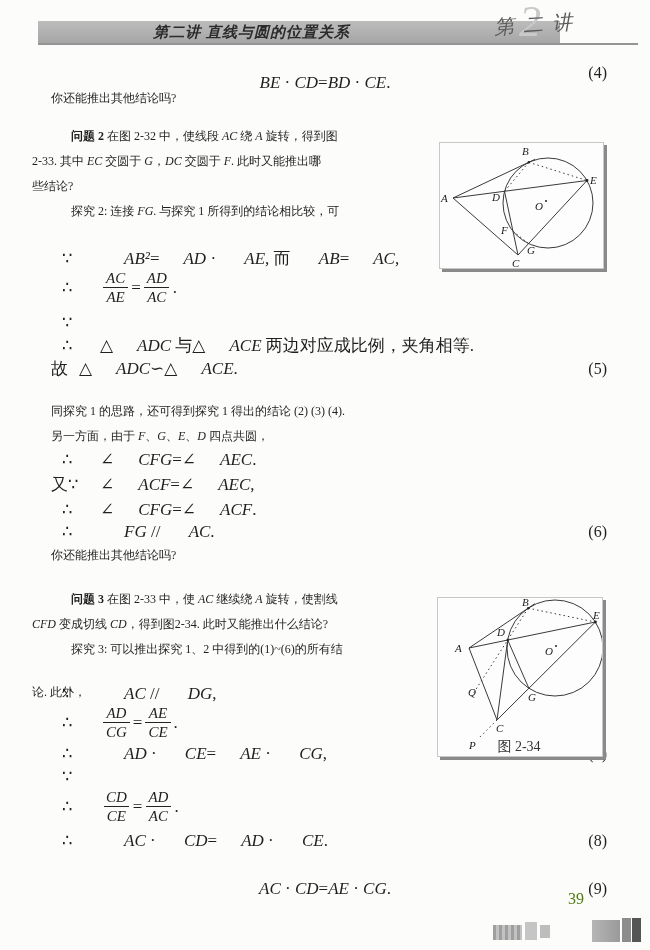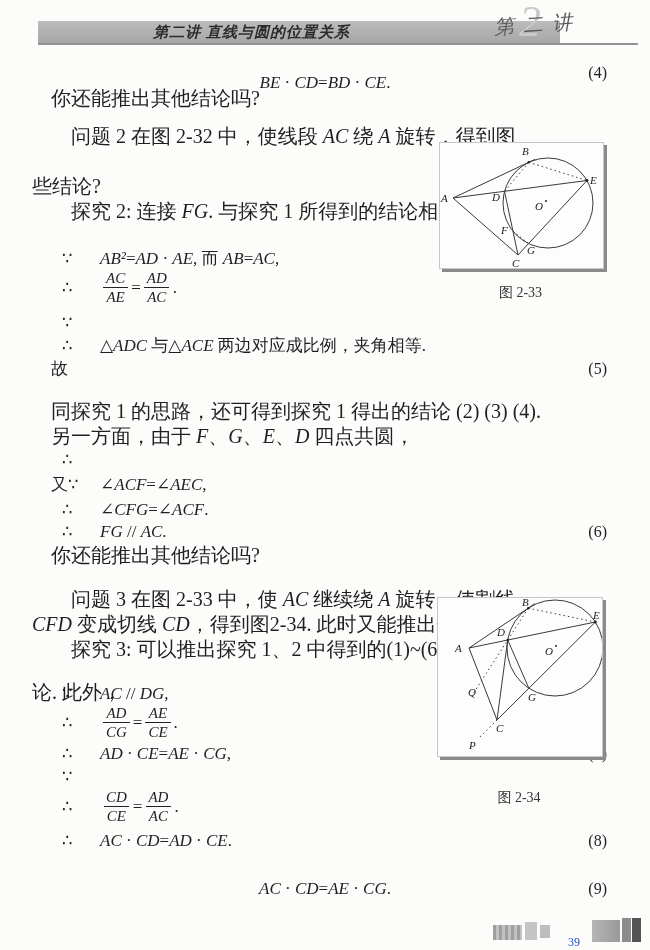--- a/index.html
+++ b/index.html
@@ -9,58 +9,59 @@
   .hdr-bar{position:absolute;left:38px;top:21px;width:522px;height:22px;
            background:linear-gradient(180deg,#bcbcbc 0%,#b0b0b0 55%,#a6a6a6 100%);}
   .hdr-title{position:absolute;left:0;top:2px;width:100%;text-align:center;padding-right:95px;box-sizing:border-box;
              font-size:15px;font-weight:bold;font-style:italic;color:#2b2b2b;letter-spacing:1px;white-space:nowrap;}
   .hdr-rule{position:absolute;left:38px;top:43px;width:600px;height:2px;background:#949494;}
   .hdr-num{position:absolute;left:519px;top:-4px;font-size:44px;font-style:italic;color:#c9c9c9;
            font-family:"Liberation Serif",serif;z-index:0;}
   .hdr-corner{position:absolute;left:494px;top:11px;z-index:1;font-size:20px;color:#5a5a5a;
               letter-spacing:9px;font-style:italic;transform:rotate(-4deg);white-space:nowrap;}
   
-  .line{position:absolute;font-size:20px;line-height:24px;white-space:nowrap;}
+  .line{position:absolute;font-size:12px;line-height:24px;white-space:nowrap;}
   .line i{font-style:italic;}
-  .b{font-weight:normal;}
+  .b{font-weight:bold;}
   .row{position:absolute;font-size:17px;line-height:24px;white-space:nowrap;display:flex;align-items:center;}
   .mk{display:inline-block;flex:0 0 auto;}
-  .fx i{font-style:italic;}
+  .fx i{font-style:italic;margin-left:24px;}
   .ceq{position:absolute;left:0;width:650px;text-align:center;font-size:17px;line-height:24px;}
   .tag{position:absolute;right:43px;font-size:16px;line-height:24px;}
   .frac{display:inline-flex;flex-direction:column;align-items:center;margin:0 3px;vertical-align:middle;}
   .frac .fn,.frac .fd{display:block;font-size:15px;line-height:18px;padding:0 3px;text-align:center;}
   .frac .fn i,.frac .fd i{font-style:italic;}
   .frac .fd{border-top:1.3px solid #222;}
   
   .figbox{position:absolute;background:#fdfdfd;border:1px solid #c7c7c7;box-shadow:3px 3px 0 #8a8a8a;}
   .figcap{position:absolute;text-align:center;font-size:14px;color:#333;}
   svg text{font-family:"Liberation Serif","DejaVu Serif",serif;font-style:italic;font-size:11px;fill:#222;}
   
   .foot-block{position:absolute;}
-  .pageno{position:absolute;left:568px;top:935px;font-size:12px;color:#1d4ed8;}
+  .pageno{position:absolute;left:568px;top:890px;font-size:16px;color:#4d7c0f;}
 </style>
 </head>
 <body>
 
 <div class="page">
 
   <div class="hdr-bar">
     <div class="hdr-title">第二讲  直线与圆的位置关系</div>
   </div>
   <div class="hdr-num">2</div>
   <div class="hdr-corner">第二讲</div>
   <div class="hdr-rule"></div>
 
   <div class="ceq" style="top:71px"><i>BE</i> · <i>CD</i>=<i>BD</i> · <i>CE</i>.</div>
   <div class="tag" style="top:61px">(4)</div>
 
   <div class="line" style="left:51px;top:86px">你还能推出其他结论吗?</div>
 
   <div class="line" style="left:71px;top:124px"><span class="b">问题 2</span><span>  在图 2-32 中，使线段 <i>AC</i> 绕 <i>A</i> 旋转，得到图</span></div>
+  <div class="line" style="left:32px;top:149px">2-33. 其中 <i>EC</i> 交圆于 <i>G</i>，<i>DC</i> 交圆于 <i>F</i>. 此时又能推出哪</div>
   <div class="line" style="left:32px;top:174px">些结论?</div>
 
   <div class="line" style="left:71px;top:199px">探究 2: 连接 <i>FG</i>. 与探究 1 所得到的结论相比较，可</div>
 
   <div class="row" style="left:62px;top:247px">
     <span class="mk" style="width:38px">∵</span>
       <span class="fx"><i>AB²</i>=<i>AD</i> · <i>AE</i>, 而 <i>AB</i>=<i>AC</i>,</span>
   </div>
 
   <div class="row" style="left:62px;top:269px">
@@ -79,28 +80,30 @@
 
   <div class="row" style="left:62px;top:311px">
     <span class="mk" style="width:38px">∵</span>
   </div>
   <div class="row" style="left:62px;top:334px">
     <span class="mk" style="width:38px">∴</span>
       <span class="fx">△<i>ADC</i> 与△<i>ACE</i> 两边对应成比例，夹角相等.</span>
   </div>
   <div class="row" style="left:51px;top:357px">
     <span class="mk" style="width:28px">故</span>
+      <span class="fx">△<i>ADC</i>∽△<i>ACE</i>.</span>
   </div>
   <div class="tag" style="top:357px">(5)</div>
 
   <div class="line" style="left:51px;top:399px">同探究 1 的思路，还可得到探究 1 得出的结论 (2) (3) (4).</div>
   <div class="line" style="left:51px;top:424px">另一方面，由于 <i>F</i>、<i>G</i>、<i>E</i>、<i>D</i> 四点共圆，</div>
 
   <div class="row" style="left:62px;top:448px">
     <span class="mk" style="width:38px">∴</span>
+      <span class="fx">∠<i>CFG</i>=∠<i>AEC</i>.</span>
   </div>
   <div class="row" style="left:51px;top:473px">
     <span class="mk" style="width:49px">又∵</span>
       <span class="fx">∠<i>ACF</i>=∠<i>AEC</i>,</span>
   </div>
   <div class="row" style="left:62px;top:498px">
     <span class="mk" style="width:38px">∴</span>
       <span class="fx">∠<i>CFG</i>=∠<i>ACF</i>.</span>
   </div>
   <div class="row" style="left:62px;top:520px">
@@ -190,21 +193,20 @@
       <text x="1" y="59">A</text>
       <text x="82" y="12">B</text>
       <text x="52" y="58">D</text>
       <text x="150" y="41">E</text>
       <text x="95" y="67">O</text>
       <text x="61" y="91">F</text>
       <text x="87" y="111">G</text>
       <text x="72" y="124">C</text>
     </svg>
   </div>
-  <div class="figcap" style="left:439px;top:284px;width:163px">图 2-33</div>
 
   <div class="figbox" style="left:437px;top:597px;width:164px;height:158px">
     <svg width="164" height="158" viewBox="0 0 164 158">
       <g stroke="#3a3a3a" stroke-width="1" fill="none">
         <circle cx="117" cy="50" r="48"></circle>
         <line x1="31" y1="50" x2="96.8" y2="5.7"></line>
         <line x1="31" y1="50" x2="157.4" y2="24"></line>
         <line x1="31" y1="50" x2="59" y2="122"></line>
         <line x1="59" y1="122" x2="69.7" y2="42.05"></line>
         <line x1="59" y1="122" x2="157.4" y2="24"></line>
@@ -223,21 +225,21 @@
       <text x="84" y="8">B</text>
       <text x="59" y="38">D</text>
       <text x="155" y="21">E</text>
       <text x="107" y="57">O</text>
       <text x="90" y="103">G</text>
       <text x="30" y="98">Q</text>
       <text x="58" y="134">C</text>
       <text x="31" y="151">P</text>
     </svg>
   </div>
-  <div class="figcap" style="left:437px;top:789px;width:164px">图 2-34</div>
+  <div class="figcap" style="left:437px;top:738px;width:164px">图 2-34</div>
 
   <div class="foot-block" style="left:493px;top:925px;width:29px;height:15px;background:repeating-linear-gradient(90deg,#9f9f9f 0 3px,#c2c2c2 3px 6px)"></div>
   <div class="foot-block" style="left:525px;top:922px;width:12px;height:18px;background:#c5c5c5"></div>
   <div class="foot-block" style="left:540px;top:925px;width:10px;height:13px;background:#bdbdbd"></div>
   <div class="pageno">39</div>
   <div class="foot-block" style="left:592px;top:920px;width:28px;height:22px;background:linear-gradient(90deg,#b5b5b5,#9a9a9a)"></div>
   <div class="foot-block" style="left:622px;top:918px;width:9px;height:24px;background:#8c8c8c"></div>
   <div class="foot-block" style="left:632px;top:918px;width:9px;height:24px;background:#555"></div>
 
 </div>

